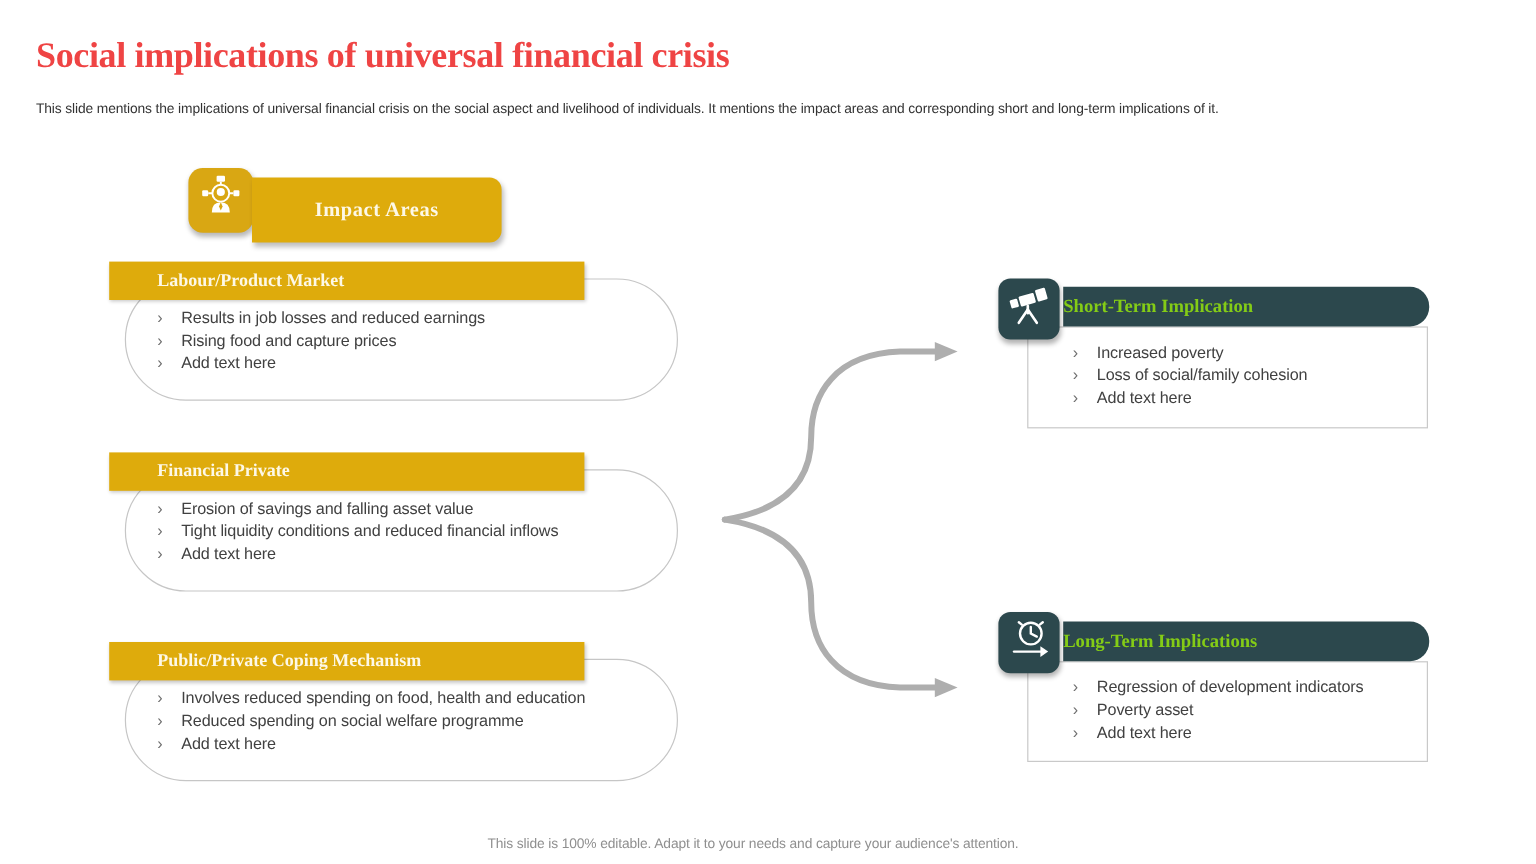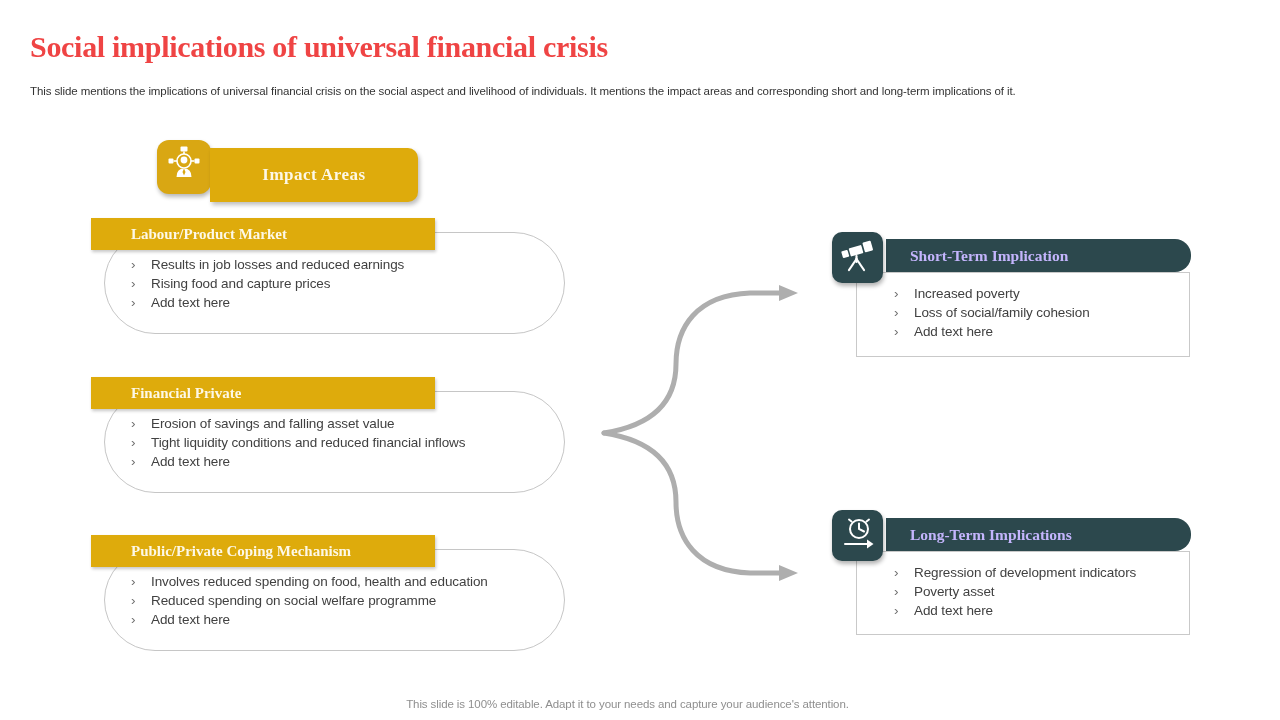--- a/index.html
+++ b/index.html
@@ -19,21 +19,21 @@
                  box-shadow:1px 3px 4px rgba(0,0,0,0.28);
                  display:flex; align-items:center; justify-content:center; }
   .impact-banner { position:absolute; left:210px; top:148px; width:208px; height:54px;
                    background:#deab0c; border-radius:0 10px 10px 0;
                    box-shadow:2px 3px 4px rgba(0,0,0,0.25);
                    display:flex; align-items:center; justify-content:center;
                    font-family:"Liberation Serif", serif; font-weight:700;
                    font-size:17px; color:#fdf8e7; letter-spacing:0.5px; }
 
   
-  .area-header { position:absolute; left:91px; width:344px; height:32px;
+  .area-header { position:absolute; left:91px; width:396px; height:32px;
                  background:#deab0c; box-shadow:1px 2px 3px rgba(0,0,0,0.22);
                  font-family:"Liberation Serif", serif; font-weight:700;
                  font-size:15px; color:#fdf8e7; line-height:32px;
                  padding-left:40px; z-index:3; }
   .area-body { position:absolute; left:104px; width:461px; height:102px;
                border:1px solid #c6c6c6; border-radius:51px; background:#ffffff;
                display:flex; align-items:center; z-index:1; }
   .bullets { list-style:none; }
   .area-body .bullets { padding-left:26px; }
   .bullets li { font-size:13.5px; color:#414141; line-height:19px;
@@ -44,22 +44,22 @@
   .connector { position:absolute; left:600px; top:278px; }
 
   
   .impl-tile { position:absolute; left:832px; width:51px; height:51px;
                background:#2c484d; border-radius:10px;
                box-shadow:1px 3px 4px rgba(0,0,0,0.3);
                display:flex; align-items:center; justify-content:center; z-index:4; }
   .impl-header { position:absolute; left:886px; width:305px; height:33px;
                  background:#2c484d; border-radius:0 16px 16px 0;
                  font-family:"Liberation Serif", serif; font-weight:700;
-                 font-size:15.5px; color:#c4b5fd; line-height:33px;
-                 padding-left:24px; z-index:3; }
+                 font-size:15.5px; color:#84cc16; line-height:33px;
+                 z-index:3; }
   .impl-body { position:absolute; left:856px; width:334px;
                border:1px solid #c9c9c9; background:#ffffff;
                padding:11px 0 14px 37px; z-index:1; }
 
   .footer { position:absolute; left:0; top:698px; width:1255px; text-align:center;
             font-size:11.5px; color:#8f8f8f; letter-spacing:-0.1px; }
 </style>
 </head>
 <body>
 

